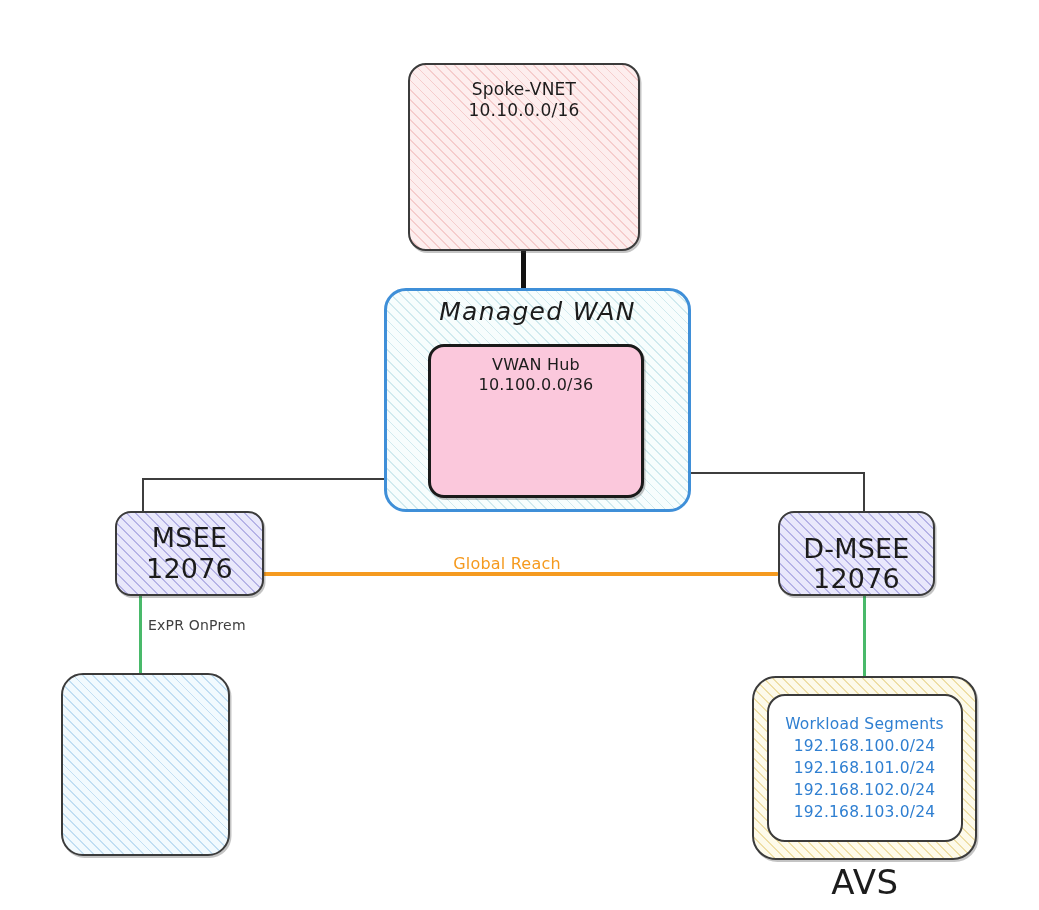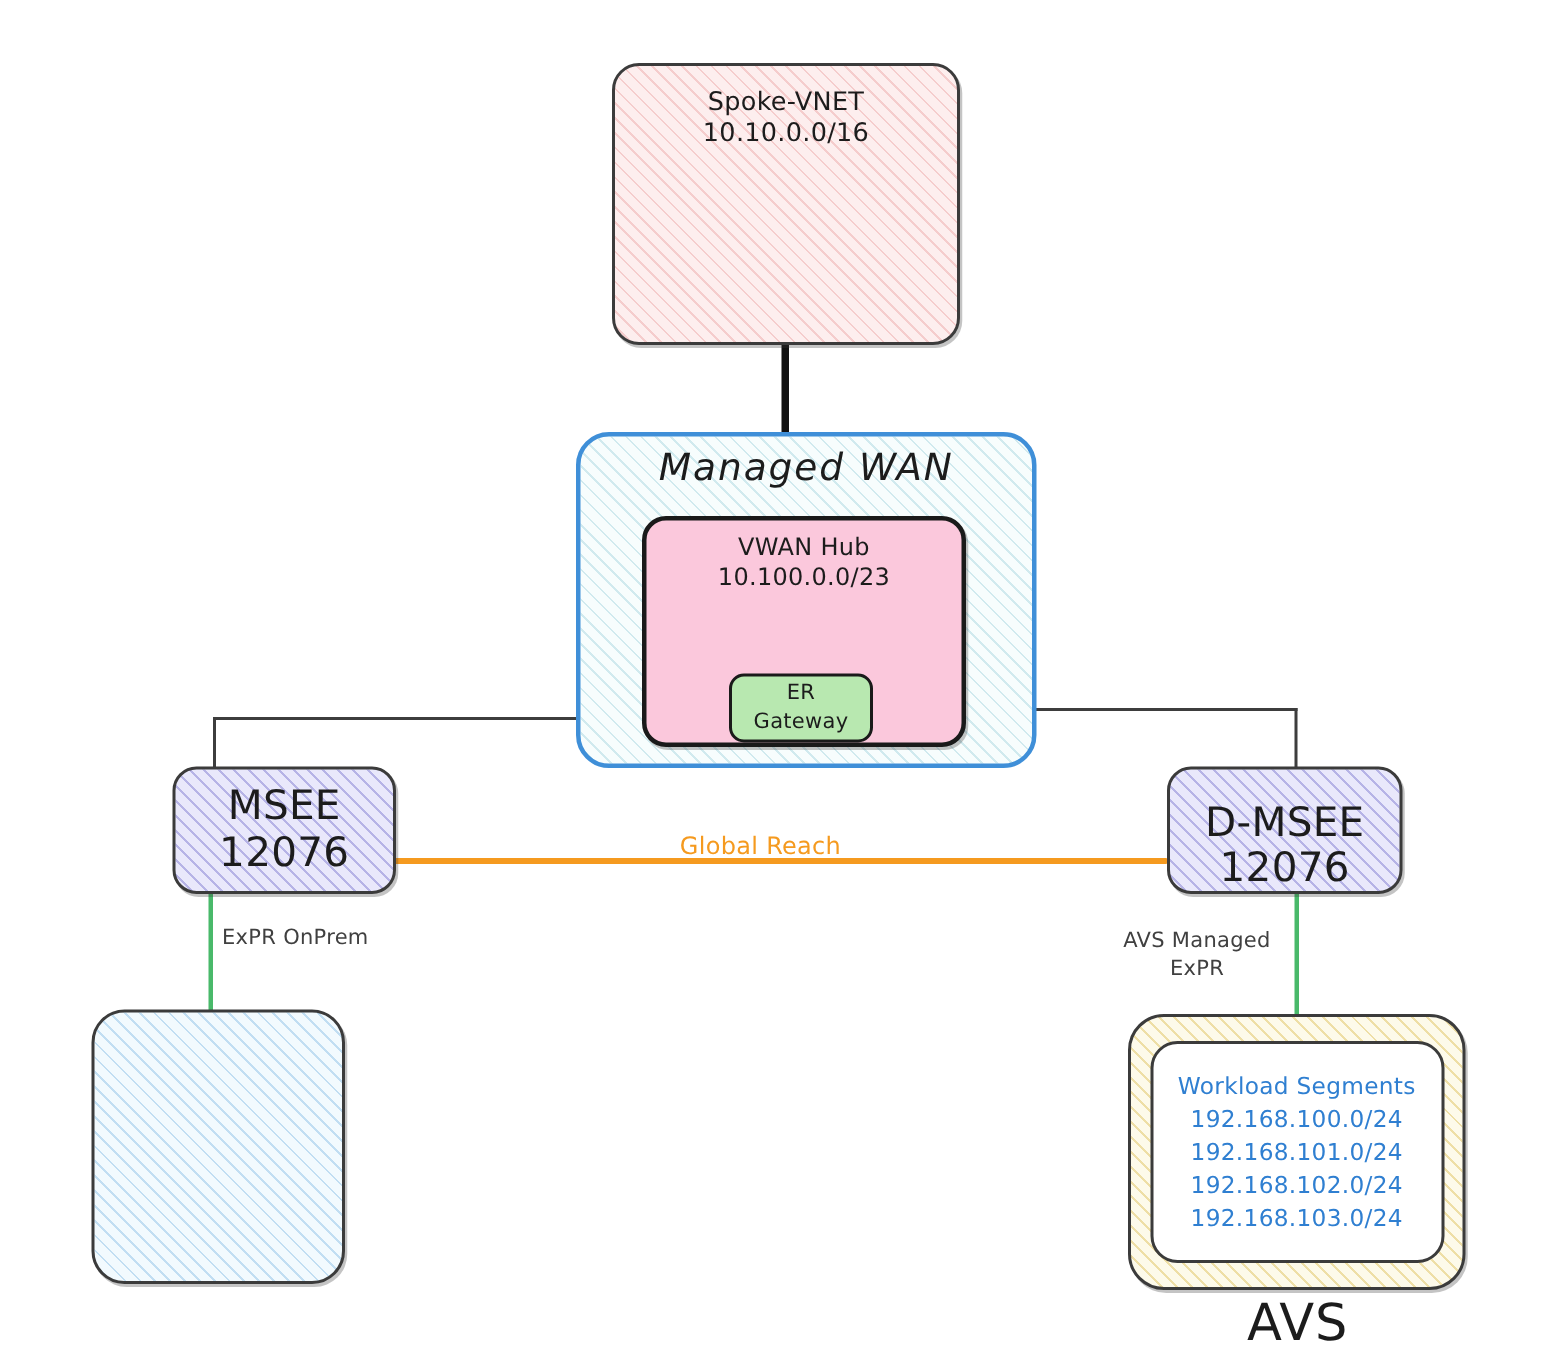--- a/index.html
+++ b/index.html
@@ -29,20 +29,21 @@
   }
 
   .hatch-pink {
     background-color: #fdeeee;
     background-image: repeating-linear-gradient(
       45deg,
       rgba(232,150,150,0.38) 0px,
       rgba(232,150,150,0.38) 1.2px,
       rgba(255,255,255,0) 1.2px,
       rgba(255,255,255,0) 7px);
+    margin-top: 21px;
   }
   .hatch-cyan {
     background-color: #f7fdfd;
     background-image: repeating-linear-gradient(
       45deg,
       rgba(120,190,205,0.30) 0px,
       rgba(120,190,205,0.30) 1.2px,
       rgba(255,255,255,0) 1.2px,
       rgba(255,255,255,0) 7px);
   }
@@ -134,27 +135,23 @@
     <div class="hand t-title">Spoke-VNET
 10.10.0.0/16</div>
   </div>
 
   <div class="box hatch-cyan bd-blue" style="left:384px; top:288px; width:307px; height:224px; border-radius:22px; justify-content:flex-start; padding-top:6px;">
     <div class="hand t-wan">Managed WAN</div>
   </div>
 
   <div class="box bd-black sketch-shadow" style="left:428px; top:344px; width:216px; height:154px; background:#fbc8dc; border-radius:16px; justify-content:flex-start; padding-top:8px;">
     <div class="hand t-hub">VWAN Hub
-10.100.0.0/23</div>
+10.100.0.0/36</div>
   </div>
 
-  <div class="box bd-black" style="left:486px; top:449px; width:96px; height:46px; background:#b8e8b0; border-radius:10px; justify-content:center; border-width:2.5px;">
-    <div class="hand t-er">ER
-Gateway</div>
-  </div>
 
   <div class="box hatch-purple bd-dark sketch-shadow" style="left:67px; top:511px; width:149px; height:85px; border-radius:16px; justify-content:center;margin-left:48px;">
     <div class="hand t-msee">MSEE
 12076</div>
   </div>
 
   <div class="box hatch-purple bd-dark sketch-shadow" style="left:778px; top:511px; width:157px; height:85px; border-radius:16px; justify-content:flex-end;">
     <div class="hand t-msee">D-MSEE
 12076</div>
   </div>
@@ -170,16 +167,14 @@
 192.168.102.0/24
 192.168.103.0/24</div>
     </div>
   </div>
   <div class="hand t-big edge-label" style="left:760px; top:862px; width:210px;">AVS</div>
 
   <div class="hand t-edge-or edge-label" style="left:427px; top:554px; width:160px;">Global Reach</div>
 
   <div class="hand t-edge-gr edge-label" style="left:148px; top:616px; width:130px; text-align:left;">ExPR OnPrem</div>
 
-  <div class="hand t-edge-gr edge-label" style="left:738px; top:618px; width:120px; text-align:center;">AVS Managed
-ExPR</div>
 
 </div>
 
 </body></html>

